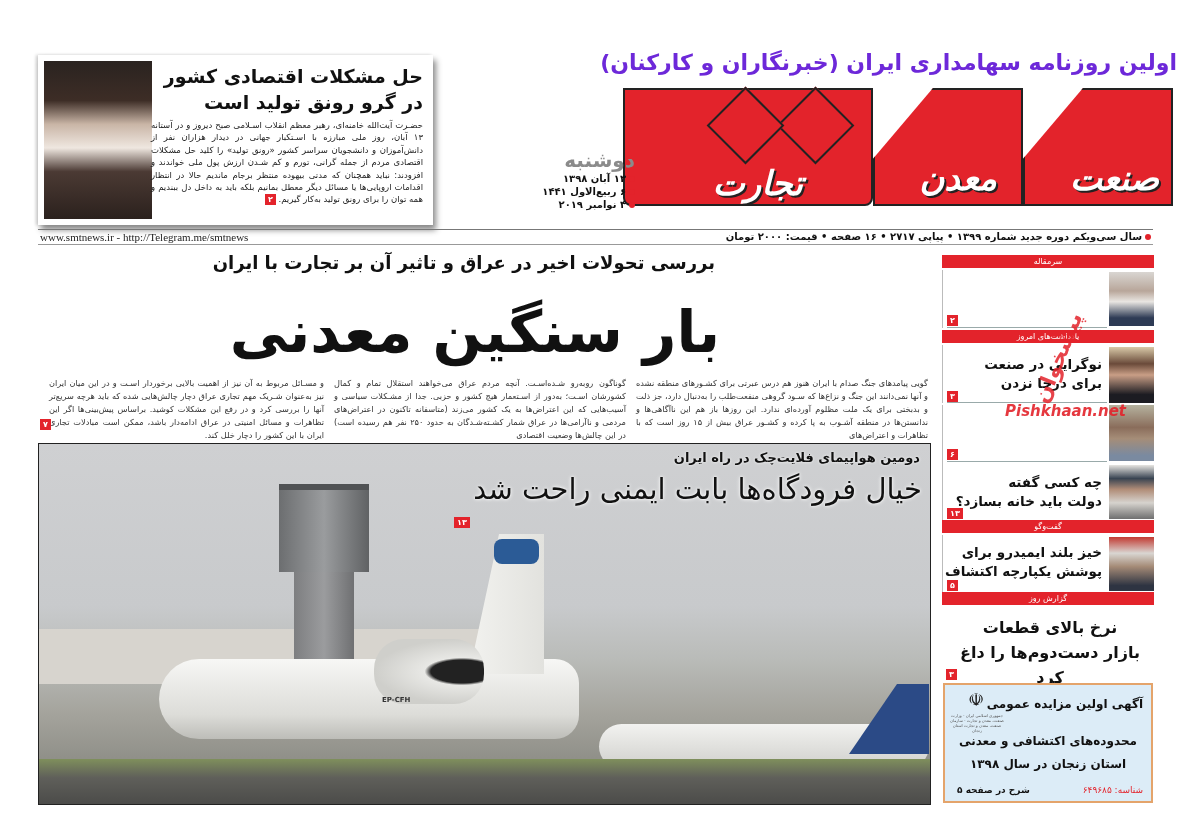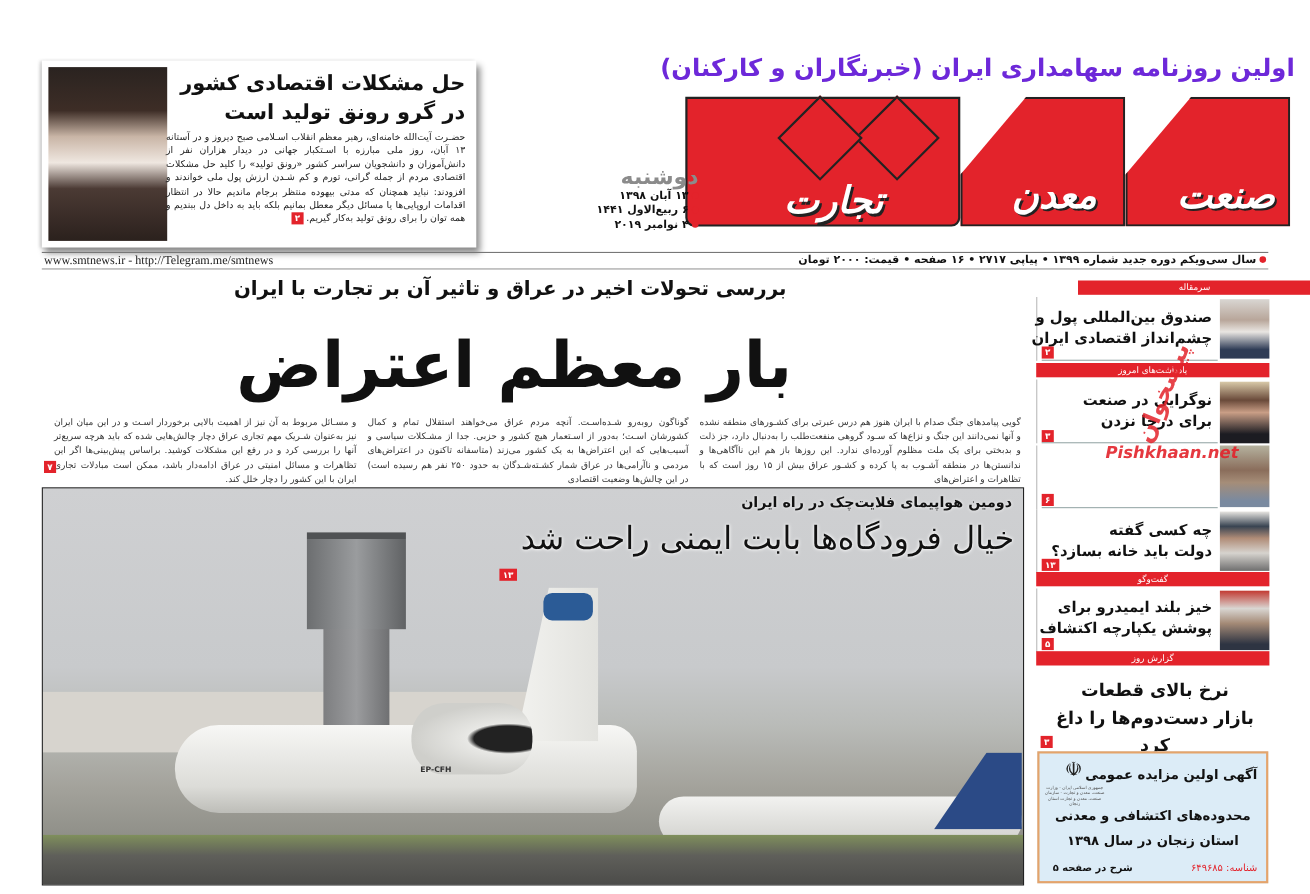--- a/index.html
+++ b/index.html
@@ -111,21 +111,21 @@
     <span class="pg-tag">۲</span>
   </div>
 </div>
 
 <div class="abs hr-top"></div>
 <div class="abs site-links">www.smtnews.ir  -  http://Telegram.me/smtnews</div>
 <div class="abs issue-line rtl"><span class="dot"></span><span>سال سی‌ویکم دوره جدید شماره ۱۳۹۹ • پیاپی ۲۷۱۷ • ۱۶ صفحه • قیمت: ۲۰۰۰ تومان</span></div>
 <div class="abs hr-bottom"></div>
 
 <div class="abs kicker rtl">بررسی تحولات اخیر در عراق و تاثیر آن بر تجارت با ایران</div>
-<div class="abs headline rtl">بار معظم اعتراض</div>
+<div class="abs headline rtl">بار سنگین معدنی</div>
 
 <div class="abs cols rtl">
   <div class="col rtl" style="right:0; width:292px;">گویی پیامدهای جنگ صدام با ایران هنوز هم درس عبرتی برای کشـورهای منطقه نشده و آنها نمی‌دانند این جنگ و نزاع‌ها که سـود گروهی منفعت‌طلب را به‌دنبال دارد، جز ذلت و بدبختی برای یک ملت مظلوم آورده‌ای ندارد. این روزها باز هم این ناآگاهی‌ها و ندانستن‌ها در منطقه آشـوب به پا کرده و کشـور عراق بیش از ۱۵ روز است که با تظاهرات و اعتراض‌های</div>
   <div class="col rtl" style="right:302px; width:292px;">گوناگون روبه‌رو شـده‌اسـت. آنچه مردم عراق می‌خواهند استقلال تمام و کمال کشورشان اسـت؛ به‌دور از اسـتعمار هیچ کشور و حزبی. جدا از مشـکلات سیاسی و آسیب‌هایی که این اعتراض‌ها به یک کشور می‌زند (متاسفانه تاکنون در اعتراض‌های مردمی و ناآرامی‌ها در عراق شمار کشـته‌شـدگان به حدود ۲۵۰ نفر هم رسیده است) در این چالش‌ها وضعیت اقتصادی</div>
   <div class="col rtl" style="right:604px; width:275px;"><span>و مسـائل مربوط به آن نیز از اهمیت بالایی برخوردار اسـت و در این میان ایران نیز به‌عنوان شـریک مهم تجاری عراق دچار چالش‌هایی شده که باید هرچه سریع‌تر آنها را بررسی کرد و در رفع این مشکلات کوشید. براساس پیش‌بینی‌ها اگر این تظاهرات و مسائل امنیتی در عراق ادامه‌دار باشد، ممکن است مبادلات تجاری ایران با این کشور را دچار خلل کند.</span></div>
   <span class="pg-tag abs" style="left:2px; top:42px;">۷</span>
 </div>
 
 <div class="abs photo">
   <div class="abs building"></div>
@@ -138,27 +138,23 @@
   <div class="abs plane-tail"></div>
   <div class="abs tail-blue"></div>
   <div class="abs engine"></div>
   <div class="abs" style="left:343px; top:252px; font-size:7px; color:#333; font-weight:bold;">EP-CFH</div>
   <div class="abs photo-kicker rtl">دومین هواپیمای فلایت‌چک در راه ایران</div>
   <div class="abs photo-title rtl">خیال فرودگاه‌ها بابت ایمنی راحت شد</div>
   <span class="pg-tag abs photo-pg">۱۳</span>
 </div>
 
 <div class="abs side">
-  <div class="side-bar" style="top:0;margin-left:38px;">سرمقاله</div>
+  <div class="side-bar" style="top:0;">سرمقاله</div>
   <div class="side-item" style="top:15px; height:58px;">
     <div class="side-thumb" style="top:2px; height:54px; background:linear-gradient(180deg,#d9d6d2 0%,#b8a69a 35%,#e9e6e2 55%,#2e3b55 85%);"></div>
-    <div class="side-text" style="top:10px;">
-        <div>صندوق بین‌المللی پول و</div>
-        <div>چشم‌انداز اقتصادی ایران</div>
-      </div>
     <span class="pg-tag side-pg" style="top:45px;">۲</span>
     <div class="side-rule" style="top:57px;"></div>
   </div>
 
   <div class="side-bar" style="top:75px;">یادداشت‌های امروز</div>
   <div class="side-item" style="top:90px; height:58px;">
     <div class="side-thumb" style="top:2px; height:56px; background:linear-gradient(180deg,#d8c9a8 0%,#6a4a3a 30%,#c99e86 50%,#1c1c22 85%);"></div>
     <div class="side-text" style="top:10px;">
         <div>نوگرایی در صنعت</div>
         <div>برای درجا نزدن</div>

